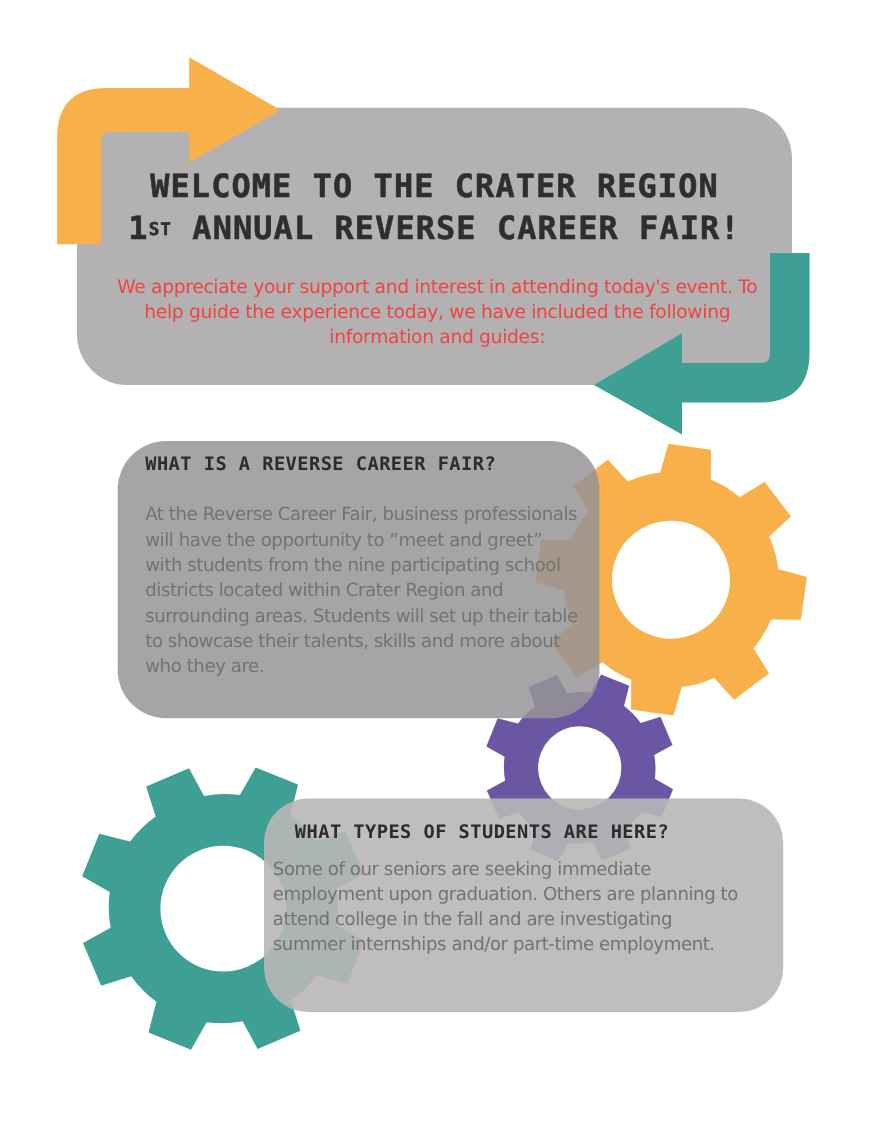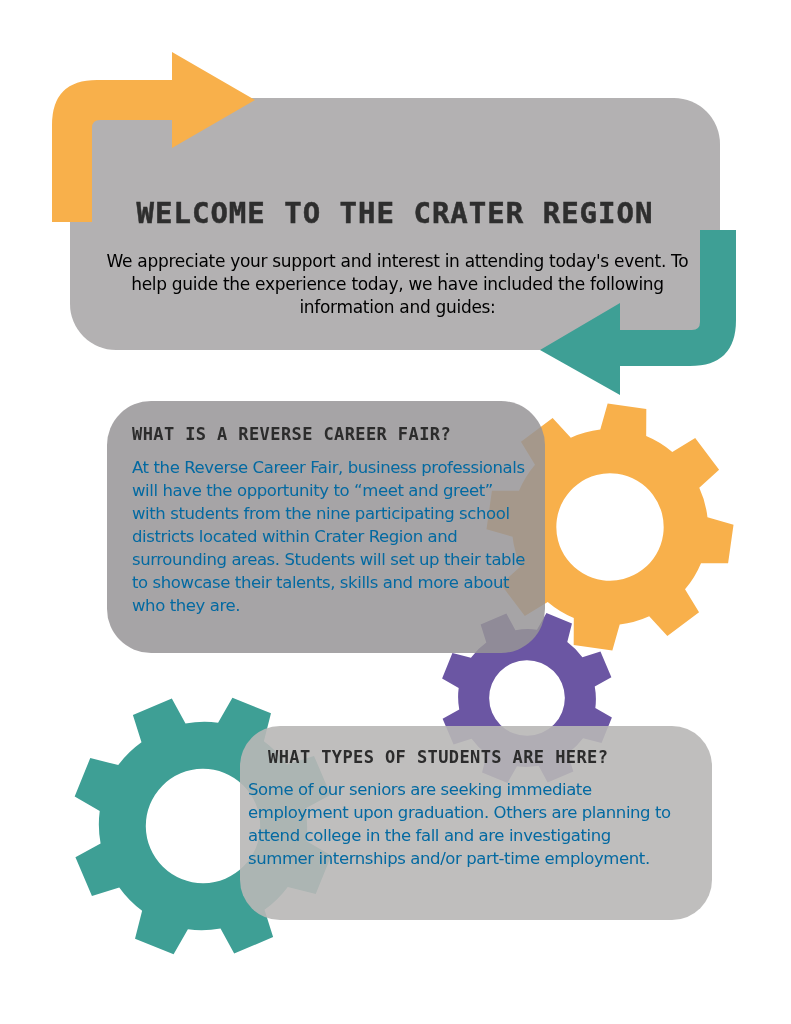--- a/index.html
+++ b/index.html
@@ -3,29 +3,29 @@
 <meta charset="utf-8">
 <style>
   html, body { margin:0; padding:0; }
   body { width:791px; height:1024px; background:#ffffff; position:relative; overflow:hidden;
          font-family:"DejaVu Sans Condensed","DejaVu Sans", sans-serif; }
   .abs { position:absolute; }
   .box { position:absolute; border-radius:46px; }
   .title { font-family:"DejaVu Sans Mono", monospace; font-weight:bold; color:#2e2e2e;
            text-transform:uppercase; letter-spacing:1px; }
   .title-main { position:absolute; left:70px; width:650px; top:150px; text-align:center;
-                font-size:29px; line-height:38px; letter-spacing:1px; font-stretch:condensed;margin-top:44px;
+                font-size:29px; line-height:38px; letter-spacing:1px; font-stretch:condensed;
                 -webkit-text-stroke:0.5px #2e2e2e; }
   .title-main sup { font-size:16px; vertical-align:top; position:relative; top:2px; }
   .intro { position:absolute; left:95px; width:605px; top:250px; text-align:center;
-           font-size:17px; line-height:23px; color:#000000; font-family:"DejaVu Sans", sans-serif;
+           font-size:17px; line-height:23px; color:#ef4444; font-family:"DejaVu Sans", sans-serif;
            letter-spacing:-0.3px; }
   .sec-title { position:absolute; font-size:17px; font-family:"DejaVu Sans Mono", monospace;
                font-weight:bold; color:#2c2c2c; letter-spacing:0.4px; text-transform:uppercase; }
-  .sec-body { position:absolute; font-size:16.5px; line-height:23px; color:#0369a1;
+  .sec-body { position:absolute; font-size:16.5px; line-height:23px; color:#737373;
               font-family:"DejaVu Sans", sans-serif; letter-spacing:-0.4px; }
 </style>
 </head>
 <body>
 
 <svg class="abs" style="left:0;top:0" width="791" height="1024" viewBox="0 0 791 1024">
   <defs>
 
     <g id="gear8">
       <path d="
@@ -66,23 +66,24 @@
 
 <svg class="abs" style="left:0;top:0" width="791" height="420" viewBox="0 0 791 420">
 
   <path fill="#F8B04B" d="M 52,222 L 52,125 Q 52,80 97,80 L 172,80 L 172,52 L 255,100 L 172,148 L 172,120 L 100,120 Q 92,120 92,128 L 92,222 Z"></path>
 
   <path fill="#3E9F95" d="M 700,230 L 736,230 L 736,320 Q 736,366 690,366 L 620,366 L 620,395 L 540,350 L 620,303 L 620,330 L 692,330 Q 700,330 700,322 Z"></path>
 </svg>
 
 <div class="title-main title">
   <div>Welcome to the Crater Region</div>
+  <div><span>1</span><sup>st</sup><span> Annual Reverse Career Fair!</span></div>
 </div>
 
 <div class="intro">We appreciate your support and interest in attending today's event. To help guide the experience today, we have included the following information and guides:</div>
 
 <div class="box" style="left:107px; top:401px; width:438px; height:252px; background:rgba(150,148,150,0.85); border-radius:44px;"></div>
-<div class="sec-title" style="left:132px; top:424px;text-align:right;">What is a Reverse Career Fair?</div>
+<div class="sec-title" style="left:132px; top:412px;text-align:right;">What is a Reverse Career Fair?</div>
 <div class="sec-body" style="left:132px; top:456px; width:395px;">At the Reverse Career Fair, business professionals will have the opportunity to “meet and greet” with students from the nine participating school districts located within Crater Region and surrounding areas. Students will set up their table to showcase their talents, skills and more about who they are.</div>
 
 <div class="box" style="left:240px; top:726px; width:472px; height:194px; background:rgba(184,183,182,0.9); border-radius:40px;"></div>
 <div class="sec-title" style="left:268px; top:747px;">What types of students are here?</div>
 <div class="sec-body" style="left:248px; top:778px; width:430px;">Some of our seniors are seeking immediate employment upon graduation. Others are planning to attend college in the fall and are investigating summer internships and/or part-time employment.</div>
 
 </body></html>

